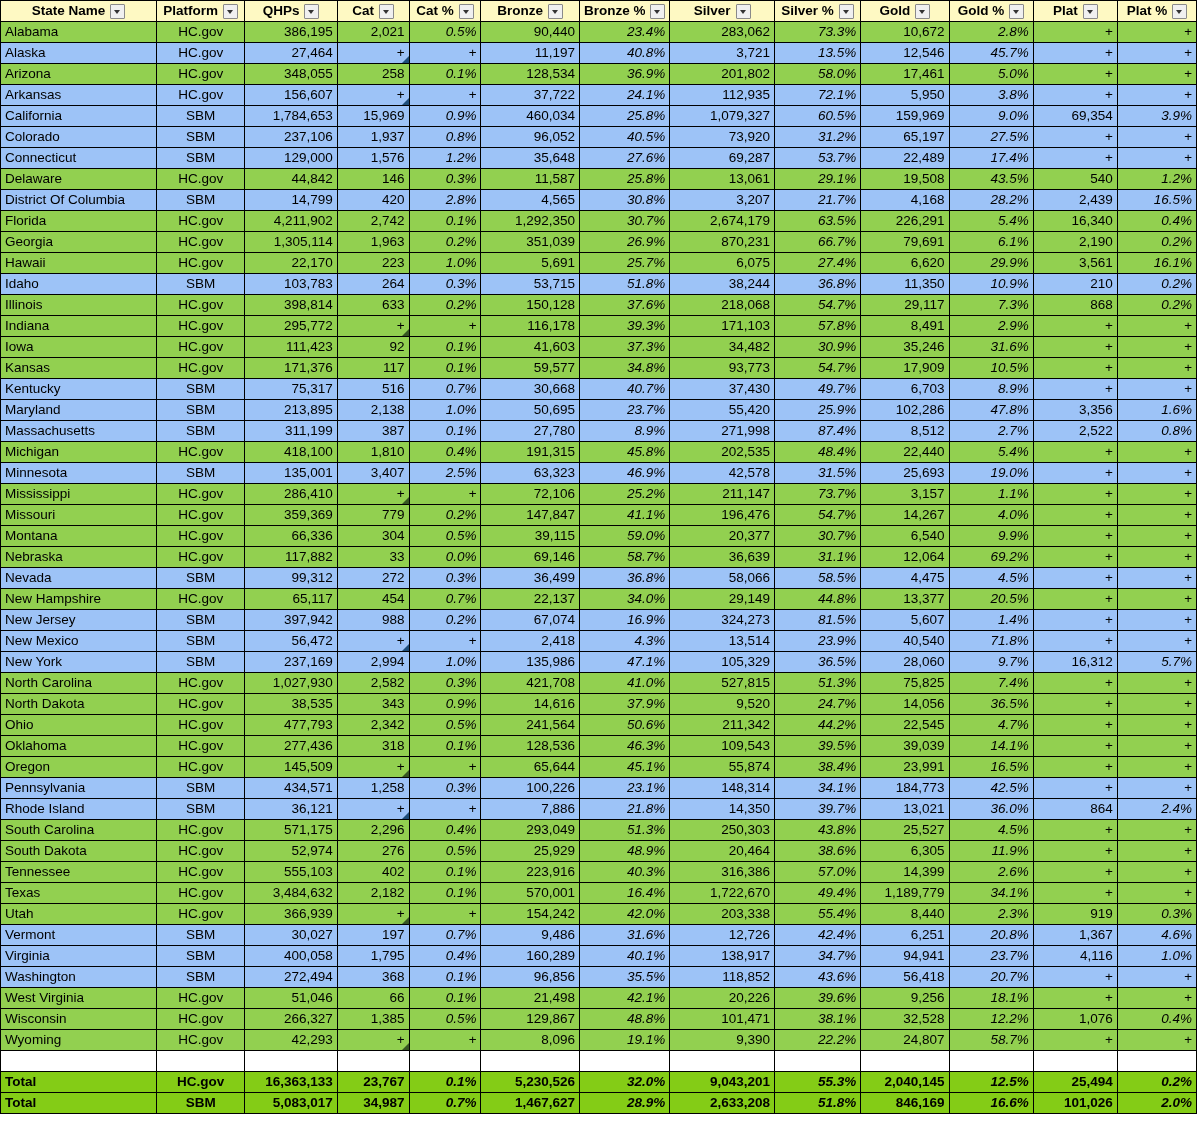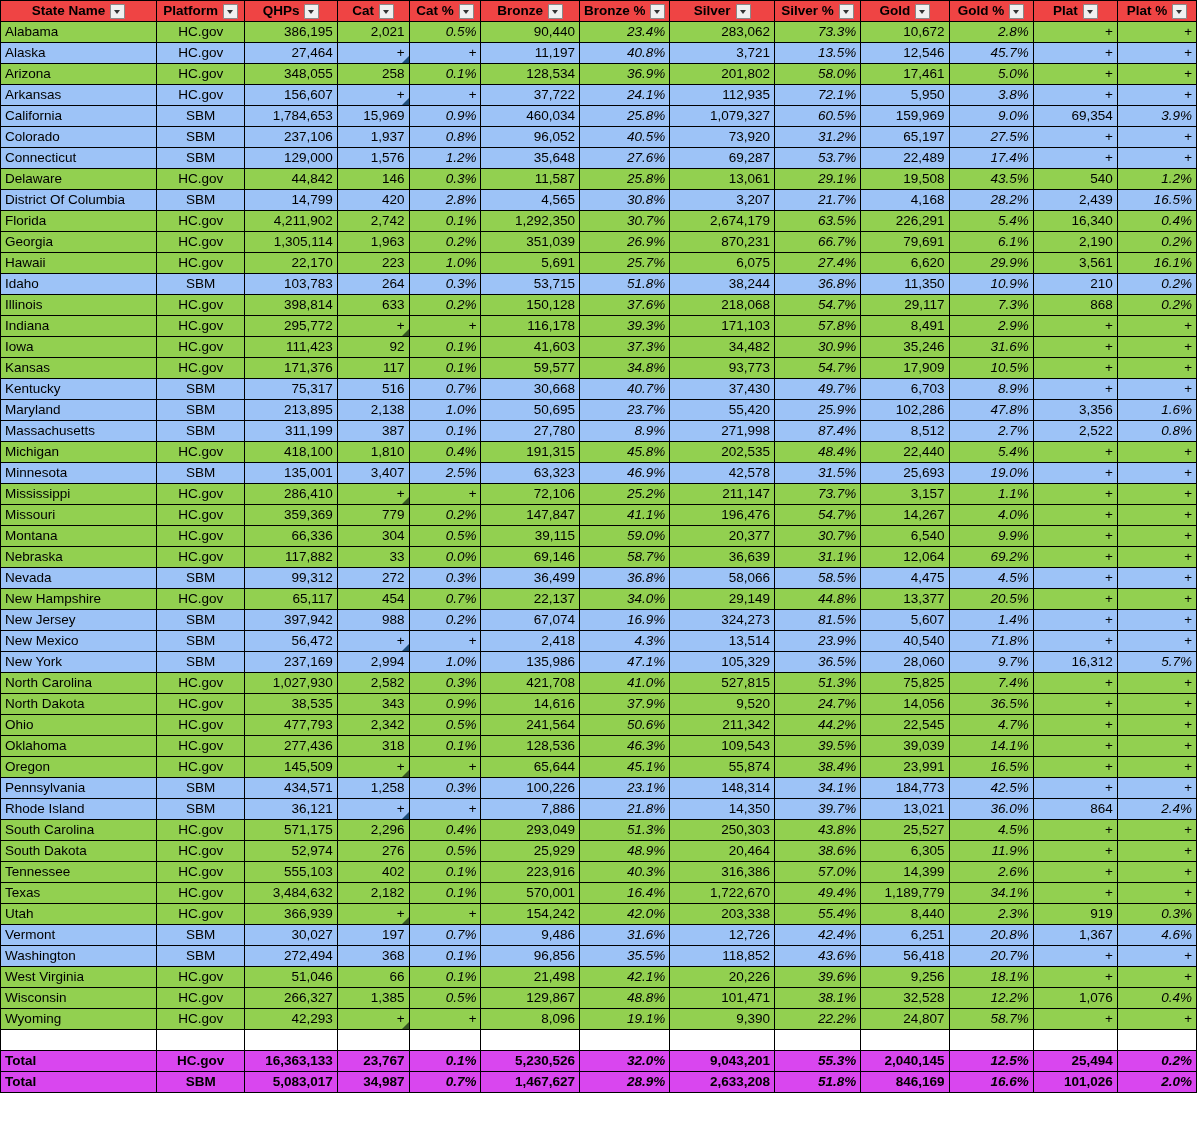--- a/index.html
+++ b/index.html
@@ -22,21 +22,21 @@
     border: 1px solid #000000;
     font-size: 13.5px;
     padding: 0 4px;
     height: 20px;
     line-height: 20px;
     white-space: nowrap;
     overflow: hidden;
   }
   
   thead th {
-    background: #ef4444;
+    background: #fef9c3;
     font-weight: bold;
     text-align: right;
     height: 24px;
     line-height: 24px;
     font-size: 14px;
     position: relative;
   }
   thead th.it { }
   .filter-btn {
     display: inline-block;
@@ -62,21 +62,21 @@
     display: flex;
     align-items: center;
     justify-content: center;
     gap: 2px;
   }
   th .hdr-label { flex: 0 1 auto; overflow: hidden; }
 
   
   tr.green td { background: #92d050; }
   tr.blue td { background: #9dc3f7; }
-  tr.total td { background: #d946ef; font-weight: bold; }
+  tr.total td { background: #84cc16; font-weight: bold; }
 
   td.name { text-align: left; }
   td.platform { text-align: center; margin-top: 6px; }
   td.num { text-align: right; }
   td.pct { text-align: right; font-style: italic; }
 
   
   td.marker { position: relative; }
   td.marker::after {
     content: "";
@@ -857,20 +857,35 @@
           <td class="num">9,486</td>
           <td class="pct">31.6%</td>
           <td class="num">12,726</td>
           <td class="pct">42.4%</td>
           <td class="num">6,251</td>
           <td class="pct">20.8%</td>
           <td class="num">1,367</td>
           <td class="pct">4.6%</td>
         </tr>
         <tr class="blue">
+          <td class="name">Virginia</td>
+          <td class="platform">SBM</td>
+          <td class="num">400,058</td>
+          <td class="num">1,795</td>
+          <td class="pct">0.4%</td>
+          <td class="num">160,289</td>
+          <td class="pct">40.1%</td>
+          <td class="num">138,917</td>
+          <td class="pct">34.7%</td>
+          <td class="num">94,941</td>
+          <td class="pct">23.7%</td>
+          <td class="num">4,116</td>
+          <td class="pct">1.0%</td>
+        </tr>
+        <tr class="blue">
           <td class="name">Washington</td>
           <td class="platform">SBM</td>
           <td class="num">272,494</td>
           <td class="num">368</td>
           <td class="pct">0.1%</td>
           <td class="num">96,856</td>
           <td class="pct">35.5%</td>
           <td class="num">118,852</td>
           <td class="pct">43.6%</td>
           <td class="num">56,418</td>

